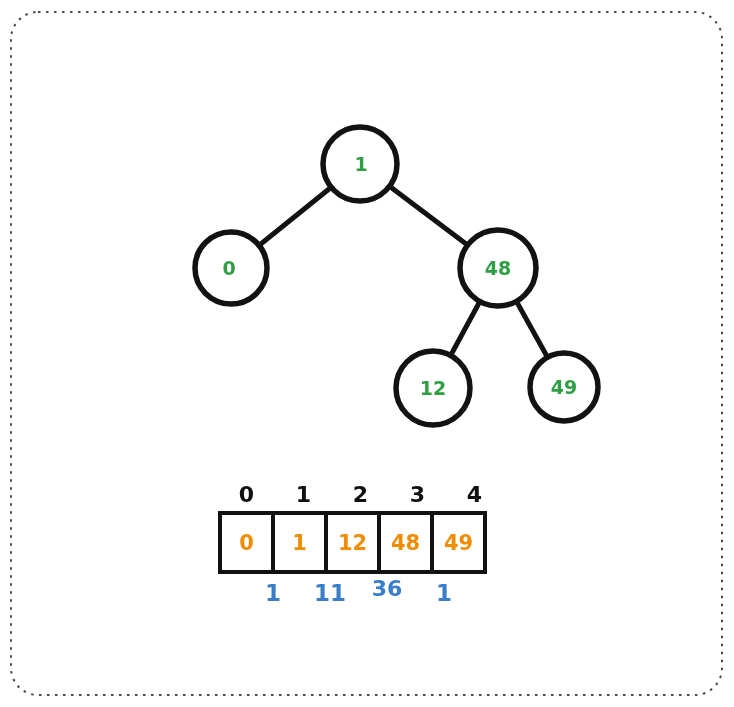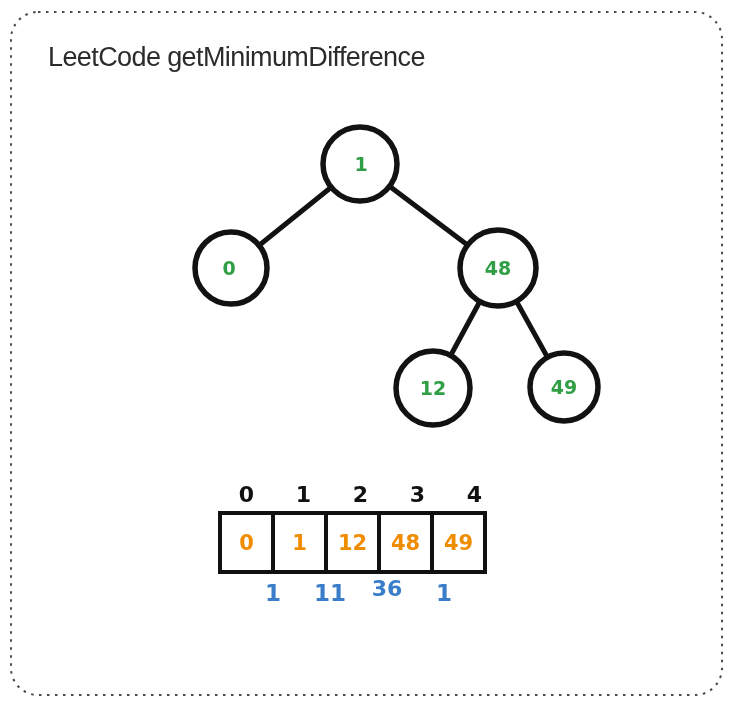--- a/index.html
+++ b/index.html
@@ -137,21 +137,20 @@
     <circle class="node-circle" cx="564" cy="387" r="34"></circle>
 
     <text class="node-label" x="361" y="171">1</text>
     <text class="node-label" x="229" y="275">0</text>
     <text class="node-label" x="498" y="275">48</text>
     <text class="node-label" x="433" y="395">12</text>
     <text class="node-label" x="564" y="394">49</text>
   </svg>
 
   <div id="header">
-    <span>LeetCode getMinimumDifference</span>
   </div>
 
   <div id="array-block">
 
     <div class="index-row">
       <span class="index-cell">0</span>
       <span class="index-cell">1</span>
       <span class="index-cell">2</span>
       <span class="index-cell">3</span>
       <span class="index-cell">4</span>

